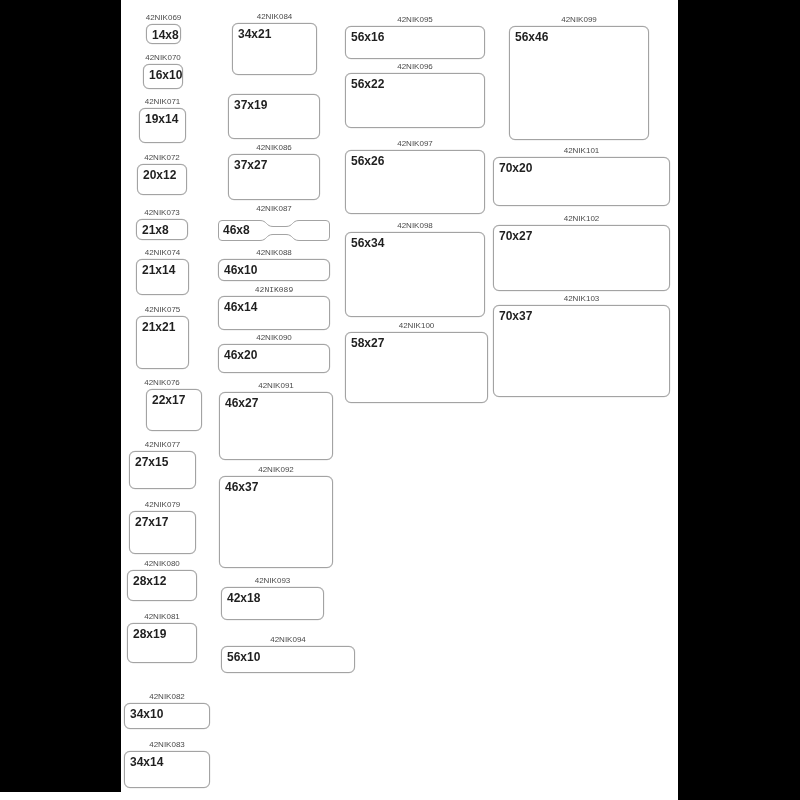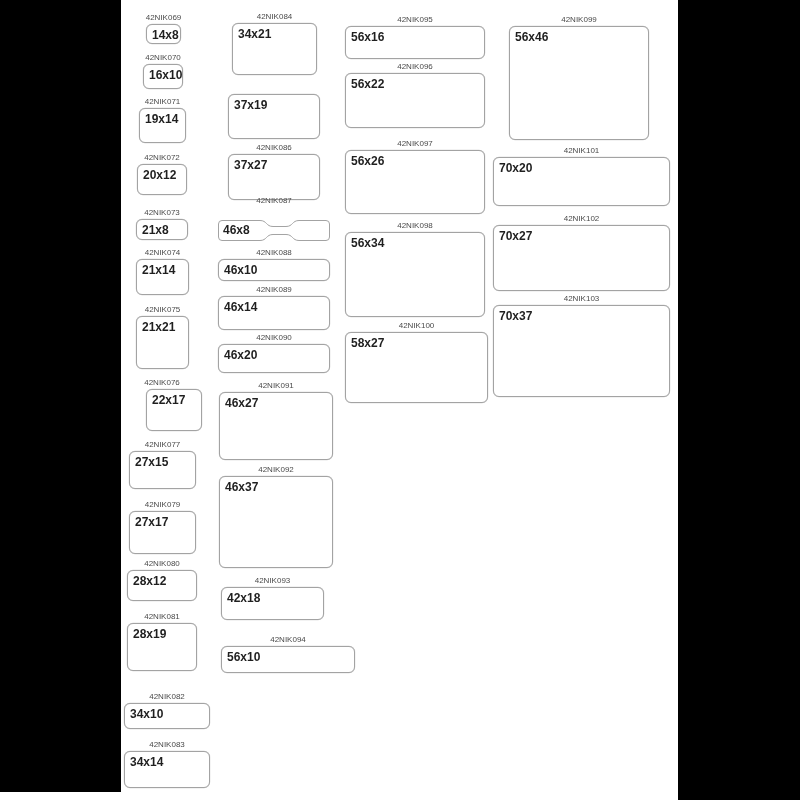--- a/index.html
+++ b/index.html
@@ -98,21 +98,21 @@
       </div>
     </div>
     <div class="item">
       <div class="label-code" style="left: 162px; top: 559px;">42NIK080</div>
       <div class="label-box" style="left: 127px; top: 570px; width: 70px; height: 31px; border-radius: 6px;">
         <div class="size-text">28x12</div>
       </div>
     </div>
     <div class="item">
       <div class="label-code" style="left: 162px; top: 612px;">42NIK081</div>
-      <div class="label-box" style="left: 127px; top: 623px; width: 70px; height: 48px; border-radius: 6px;">
+      <div class="label-box" style="left: 127px; top: 623px; width: 70px; height: 40px; border-radius: 6px;">
         <div class="size-text">28x19</div>
       </div>
     </div>
     <div class="item">
       <div class="label-code" style="left: 167px; top: 692px;">42NIK082</div>
       <div class="label-box" style="left: 124px; top: 703px; width: 86px; height: 26px; border-radius: 6px; padding-left: 8px;">
         <div class="size-text">34x10</div>
       </div>
     </div>
     <div class="item">
@@ -133,36 +133,36 @@
         <div class="size-text">37x19</div>
       </div>
     </div>
     <div class="item">
       <div class="label-code" style="left: 274px; top: 143px;">42NIK086</div>
       <div class="label-box" style="left: 228px; top: 154px; width: 92px; height: 46px; border-radius: 6px;">
         <div class="size-text">37x27</div>
       </div>
     </div>
     <div class="item">
-      <div class="label-code" style="left: 274px; top: 196px; text-align: center;">42NIK087</div>
+      <div class="label-code" style="left: 274px; top: 204px; text-align: center;">42NIK087</div>
       <div class="notch-wrap" style="left: 218px; top: 220px; width: 112px; height: 21px;">
         <svg width="112" height="21" viewBox="0 0 112 21">
           <path d="M 4,0.5 H 42 C 49,0.5 48,6.51 55,6.51 H 68 C 75,6.51 74,0.5 81,0.5 H 108 Q 111.5,0.5 111.5,4 V 17 Q 111.5,20.5 108,20.5 H 81 C 74,20.5 75,14.49 68,14.49 H 55 C 48,14.49 49,20.5 42,20.5 H 4 Q 0.5,20.5 0.5,17 V 4 Q 0.5,0.5 4,0.5 Z" fill="#ffffff" stroke="#a3a3a3" stroke-width="1"></path>
         </svg>
         <div class="size-text">46x8</div>
       </div>
     </div>
     <div class="item">
       <div class="label-code" style="left: 274px; top: 248px;">42NIK088</div>
       <div class="label-box" style="left: 218px; top: 259px; width: 112px; height: 22px; border-radius: 6px;">
         <div class="size-text">46x10</div>
       </div>
     </div>
     <div class="item">
-      <div class="label-code" style="left: 274px; top: 285px;">42NIK089</div>
+      <div class="label-code" style="left: 274px; top: 285px; font-family: Liberation Mono, monospace;">42NIK089</div>
       <div class="label-box" style="left: 218px; top: 296px; width: 112px; height: 34px; border-radius: 6px;">
         <div class="size-text">46x14</div>
       </div>
     </div>
     <div class="item">
       <div class="label-code" style="left: 274px; top: 333px;">42NIK090</div>
       <div class="label-box" style="left: 218px; top: 344px; width: 112px; height: 29px; border-radius: 6px;">
         <div class="size-text">46x20</div>
       </div>
     </div>

